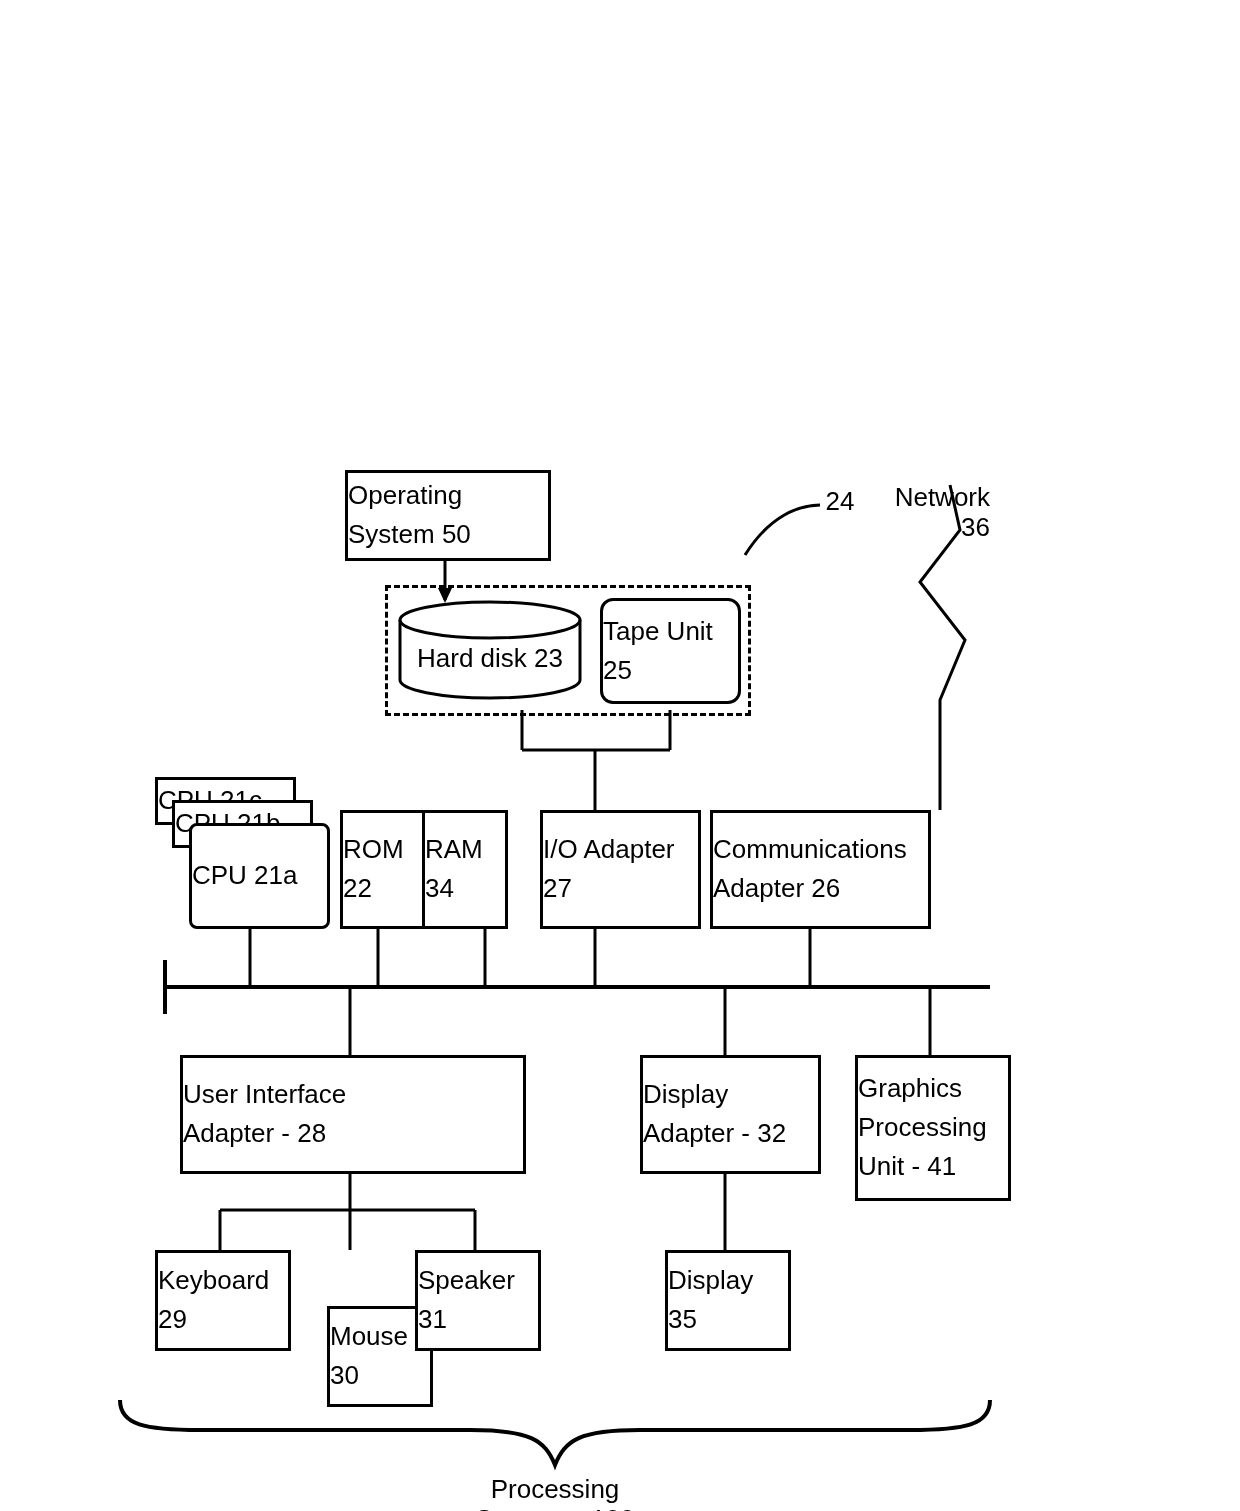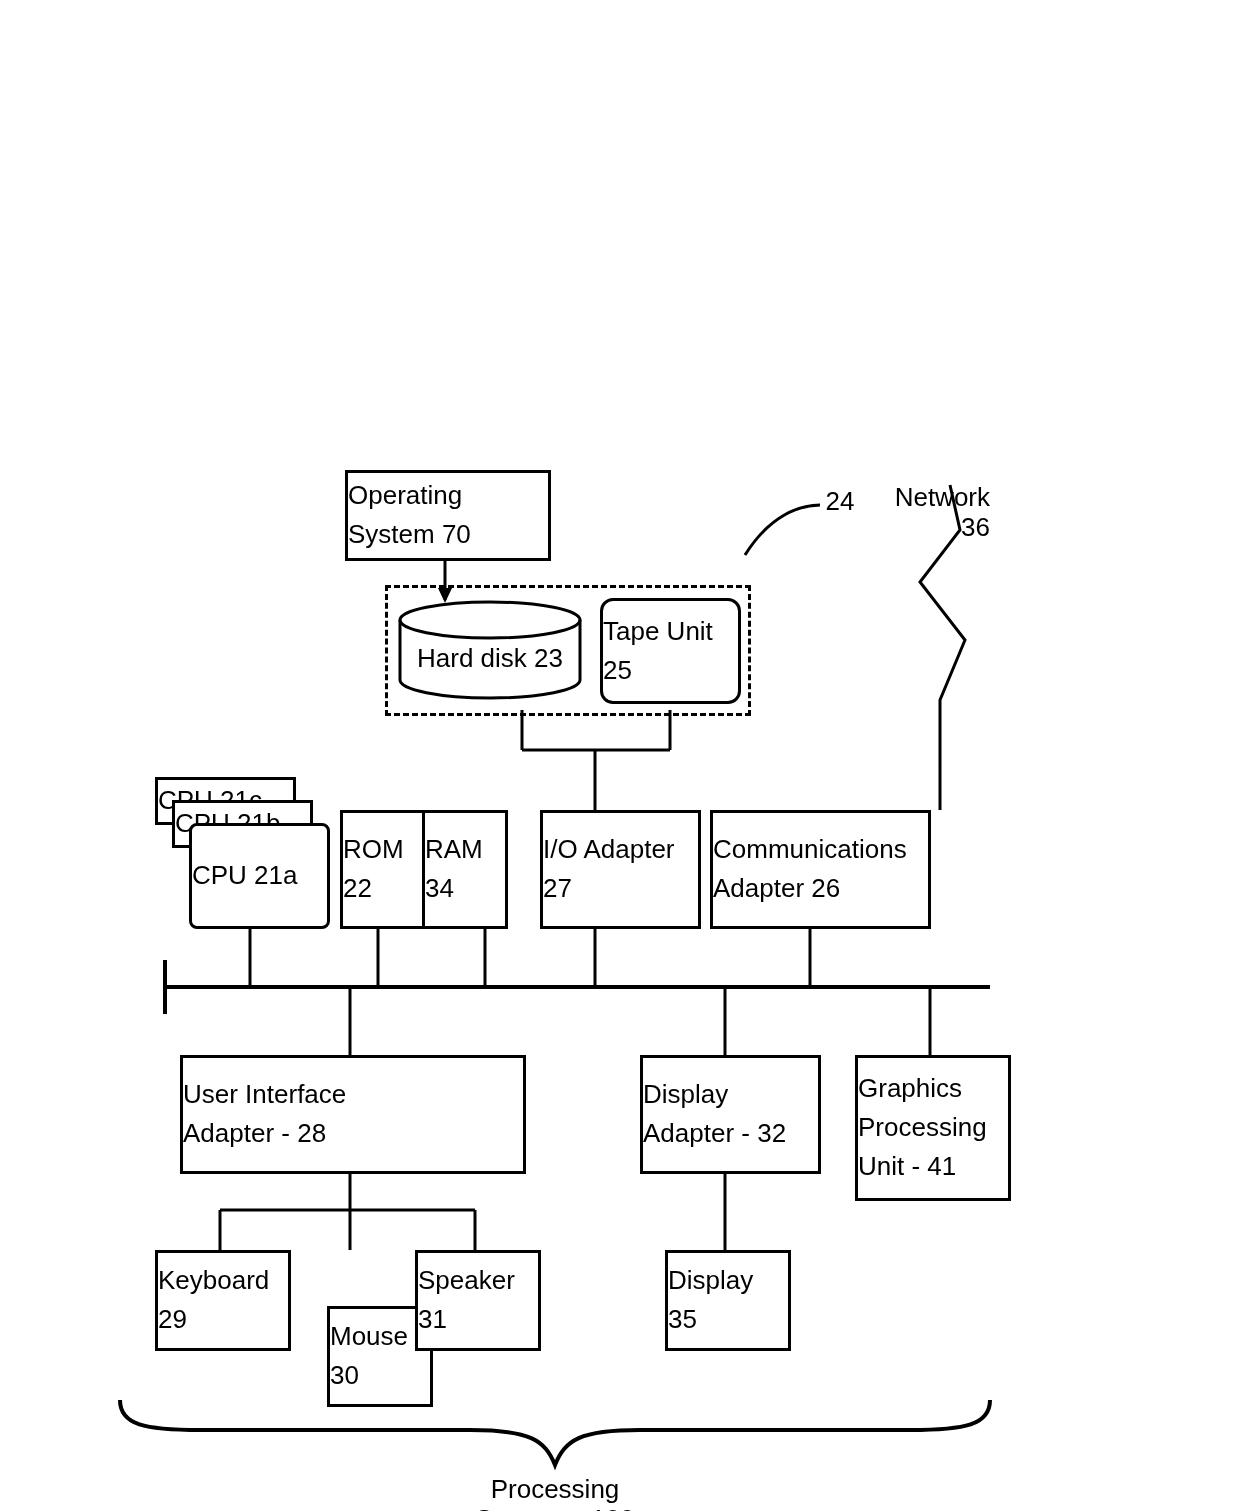--- a/index.html
+++ b/index.html
@@ -103,21 +103,21 @@
              C120,1425 145,1430 200,1430
              L470,1430
              C530,1430 545,1440 555,1465
              C565,1440 580,1430 640,1430
              L910,1430
              C965,1430 990,1425 990,1400" fill="none" stroke="#000" stroke-width="4"></path>
   </svg>
 
   <div class="box" style="left:345px; top:470px; width:200px; height:85px;">
     <span>Operating</span>
-    <span>System 70</span>
+    <span>System 50</span>
   </div>
 
   <div class="dashed" style="left:385px; top:585px; width:360px; height:125px;"></div>
 
   <div class="cyl" style="left:400px; top:638px; width:180px; height:40px;">
     <span>Hard disk 23</span>
   </div>
 
   <div class="box" style="left:600px; top:598px; width:135px; height:100px;border-radius:13px;">
     <span>Tape Unit</span>

